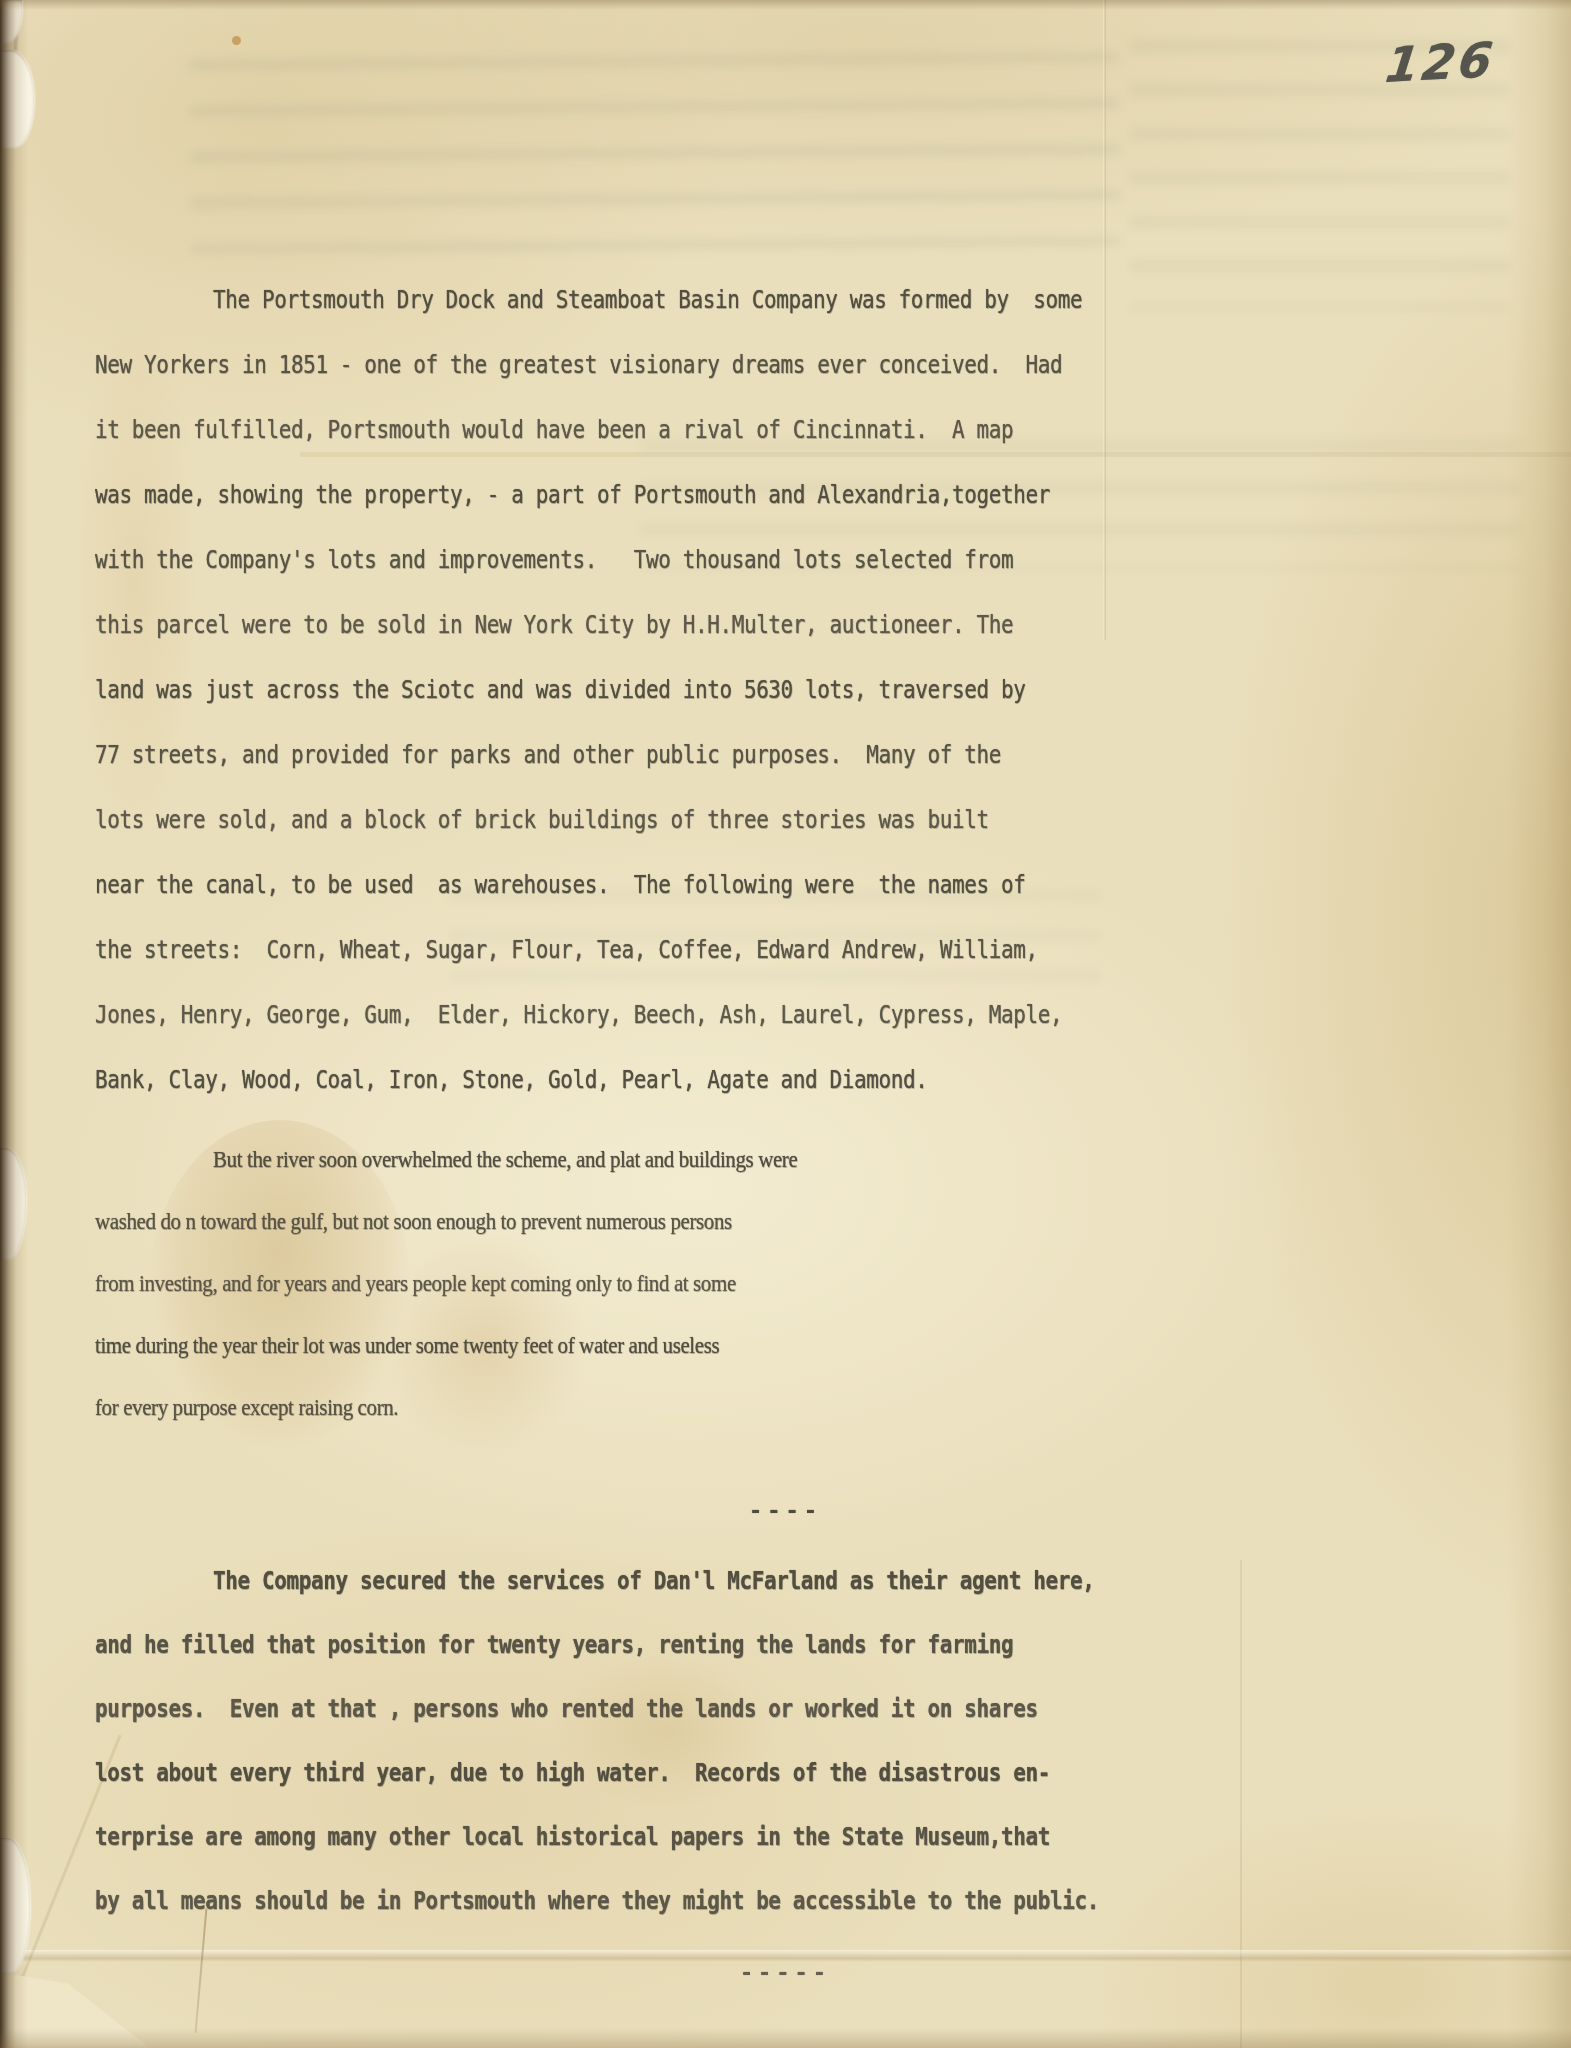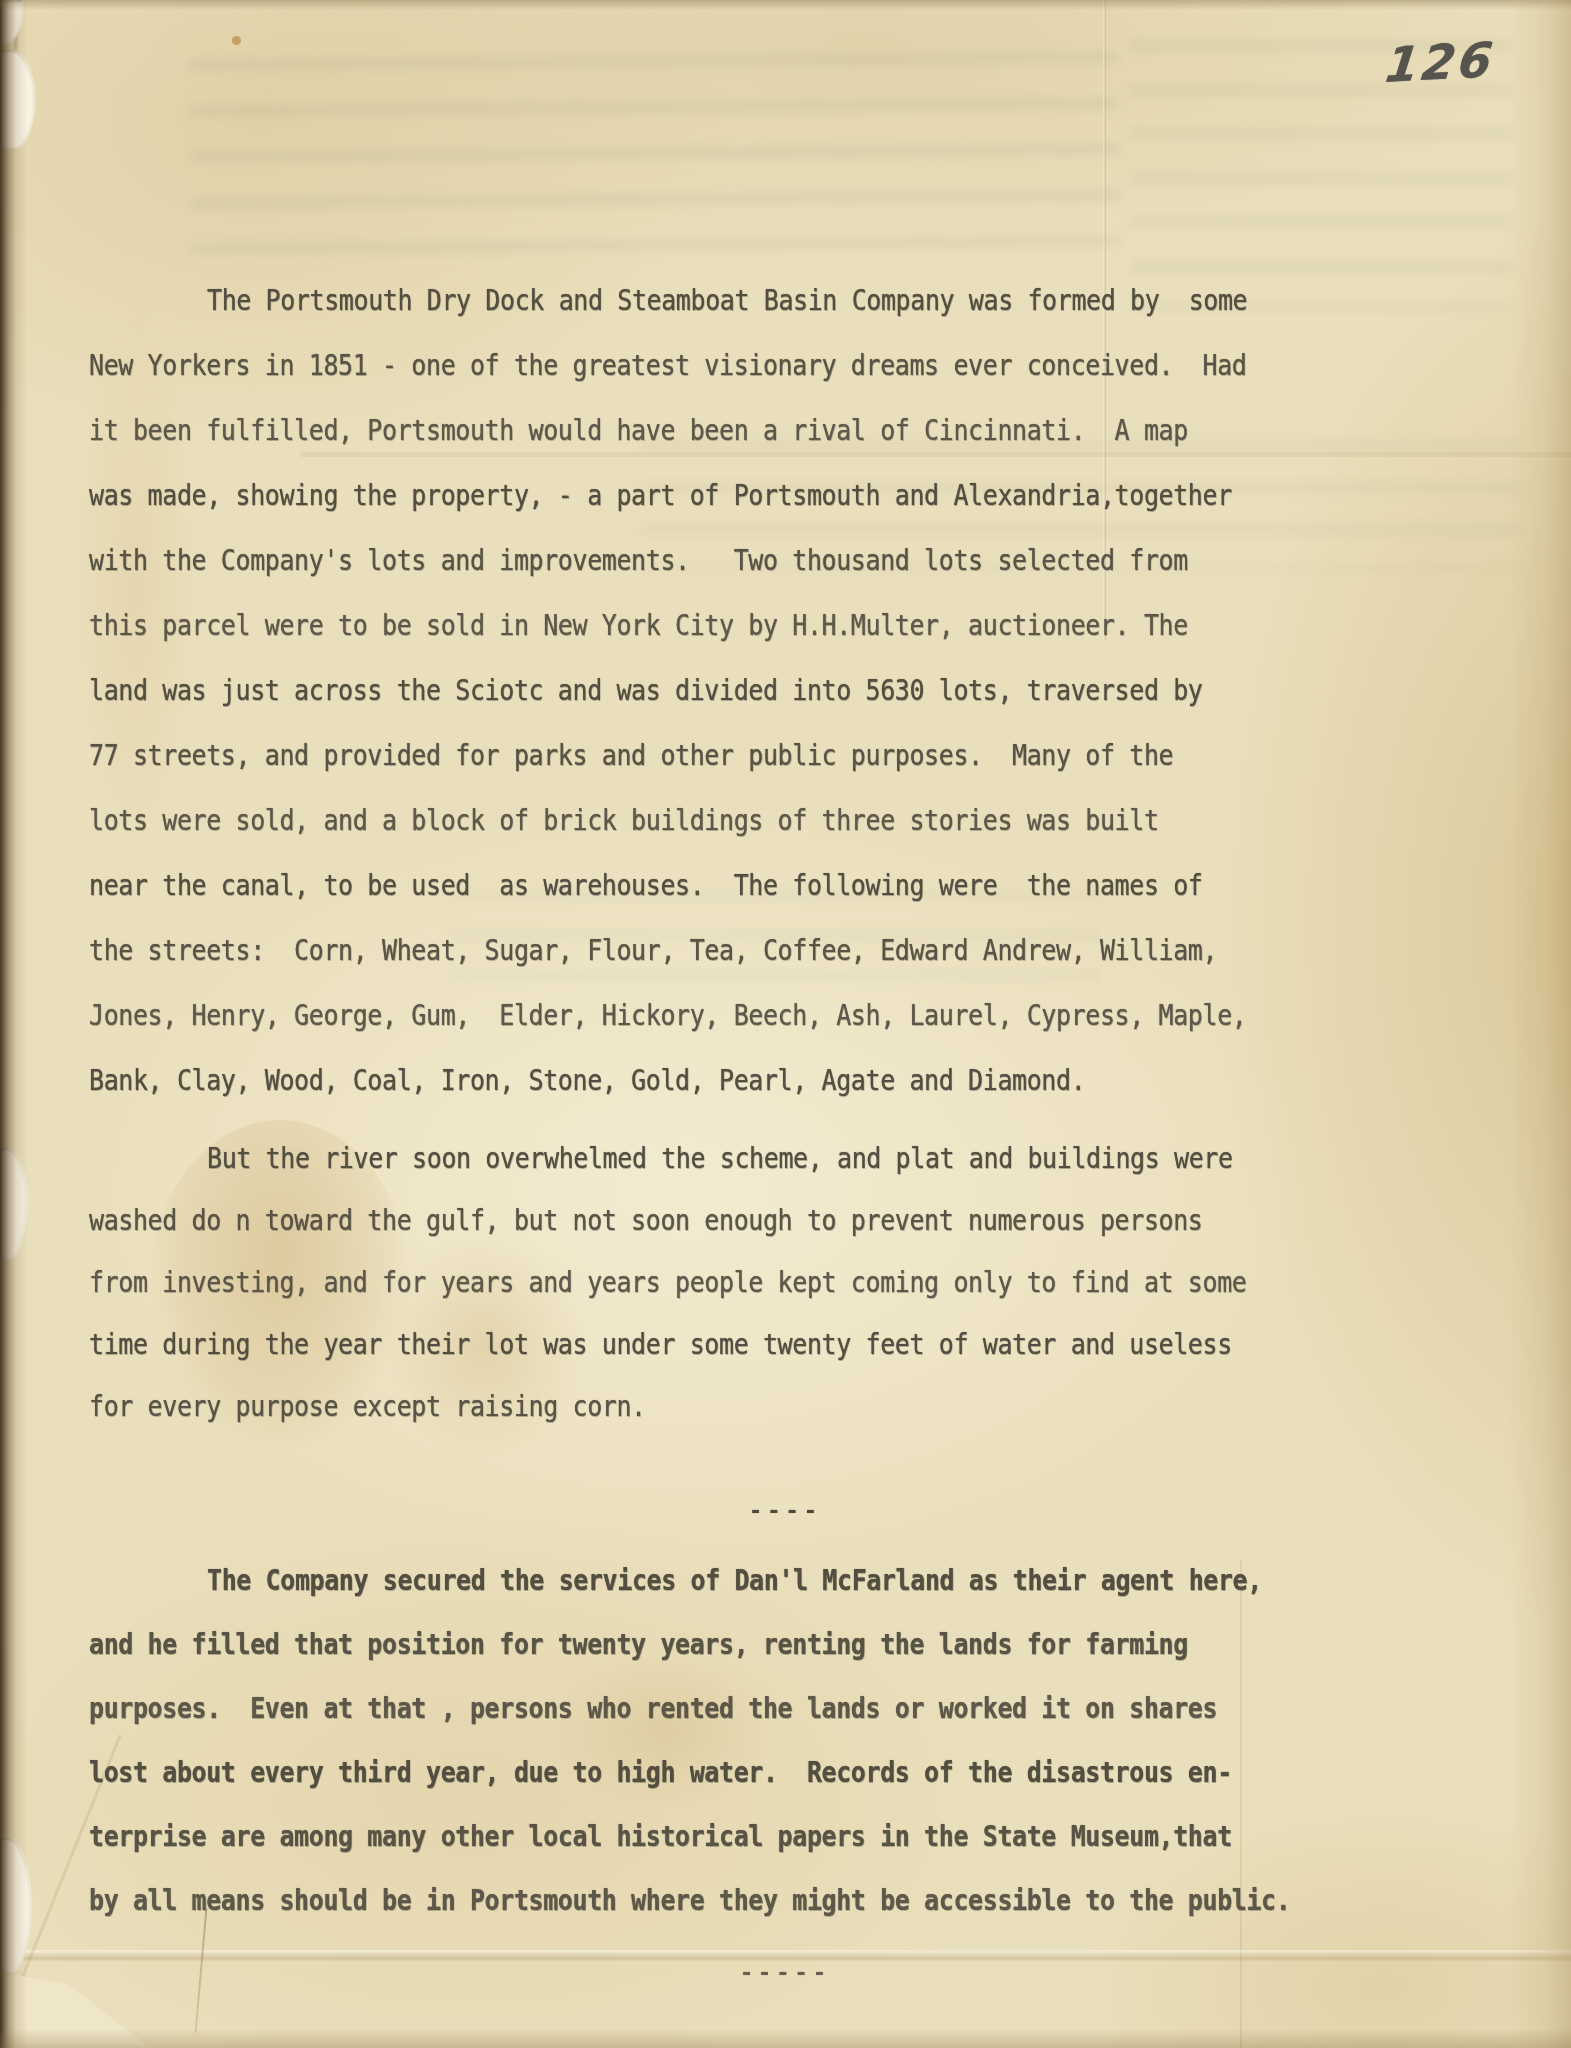--- a/index.html
+++ b/index.html
@@ -40,35 +40,35 @@
   
   .page-number{
     position:absolute;left:1386px;top:34px;
     font-family:"DejaVu Sans","Liberation Sans",sans-serif;
     font-style:italic;font-weight:bold;font-size:48px;letter-spacing:3px;
     color:#55554e;transform:rotate(-3deg) skewX(-10deg);
     text-shadow:0 0 1px rgba(85,85,78,0.6);
   }
   
   .para{
-    position:absolute;left:89px;
+    position:absolute;left:95px;
     font-family:"DejaVu Sans Mono","Liberation Mono",monospace;
-    font-size:25px;letter-spacing:-0.4px;color:#4e4a3d;
+    font-size:21px;letter-spacing:-0.4px;color:#4e4a3d;
   }
   .line{
     white-space:pre;
     transform:scaleY(1.14);
     text-shadow:0 0 1px rgba(78,74,61,0.75), 0.6px 0.6px 0.6px rgba(78,74,61,0.35);
   }
   .line:nth-child(3n){opacity:0.90;}
   .line:nth-child(3n+1){opacity:0.97;}
   .line:nth-child(3n+2){opacity:0.93;}
   .para .line:first-child{padding-left:118px;}
   .para1{top:268px;line-height:65px;}
-  .para2{top:1128px;line-height:62px;}
+  .para2{top:1128px;line-height:62px;font-family:Liberation Serif, serif;}
   .para3{top:1549px;line-height:64px;font-weight:bold;}
   .divider{
     position:absolute;left:0;width:100%;text-align:center;
     font-family:"DejaVu Sans Mono","Liberation Mono",monospace;
     font-size:22px;font-weight:bold;letter-spacing:5px;color:#4e4a3d;
     text-shadow:0 0 1px rgba(78,74,61,0.7);
   }
   .divider1{top:1498px;}
   .divider2{top:1960px;opacity:0.85;}
 </style>

